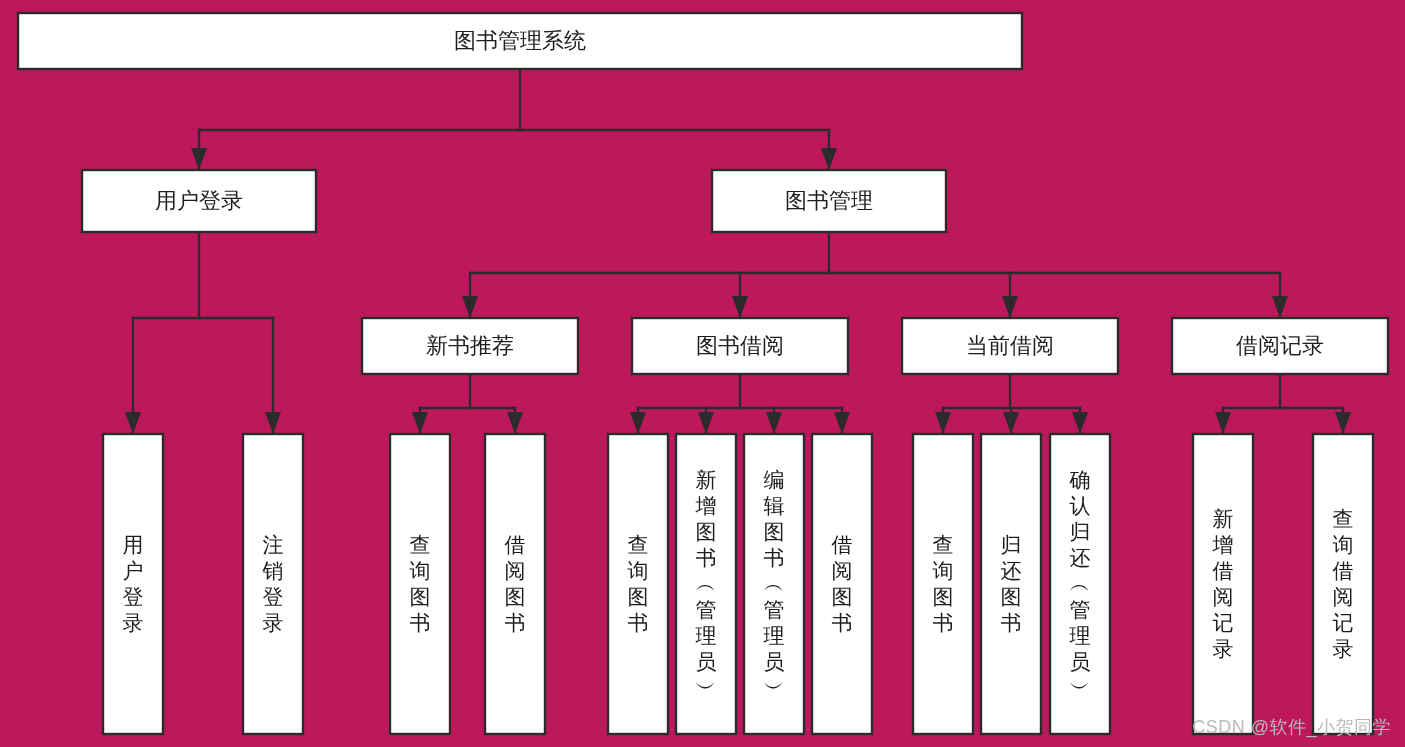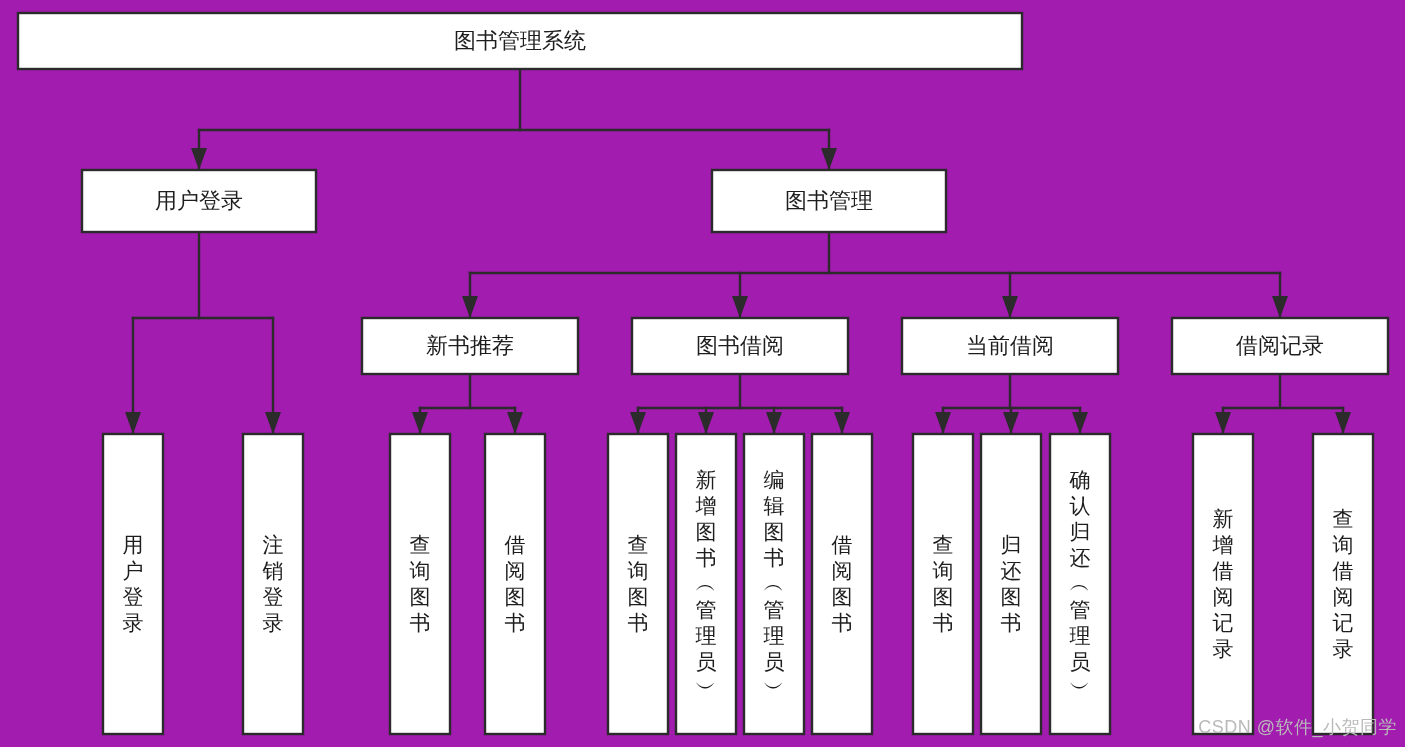--- a/index.html
+++ b/index.html
@@ -10,21 +10,21 @@
   body {
     width: 1405px;
     height: 747px;
     font-family: "Liberation Sans", "DejaVu Sans", sans-serif;
     overflow: hidden;
   }
   #diagram-root {
     position: relative;
     width: 1405px;
     height: 747px;
-    background: #a21caf;
+    background: #be185d;
   }
   svg#tree-svg {
     position: absolute;
     left: 0;
     top: 0;
     width: 1405px;
     height: 747px;
   }
   .node-box {
     fill: #ffffff;
@@ -49,21 +49,21 @@
     dominant-baseline: middle;
   }
   .node-label-v {
     font-family: "Liberation Sans", "DejaVu Sans", sans-serif;
     font-size: 21px;
     fill: #1d1d1d;
     text-anchor: middle;
   }
   .watermark-text {
     position: absolute;
-    right: 8px;
+    right: 14px;
     bottom: 8px;
     font-family: "Liberation Sans", "DejaVu Sans", sans-serif;
     font-size: 18px;
     color: #b9b9b9;
     white-space: nowrap;
     letter-spacing: 0.5px;
   }
 </style>
 </head>
 <body>

